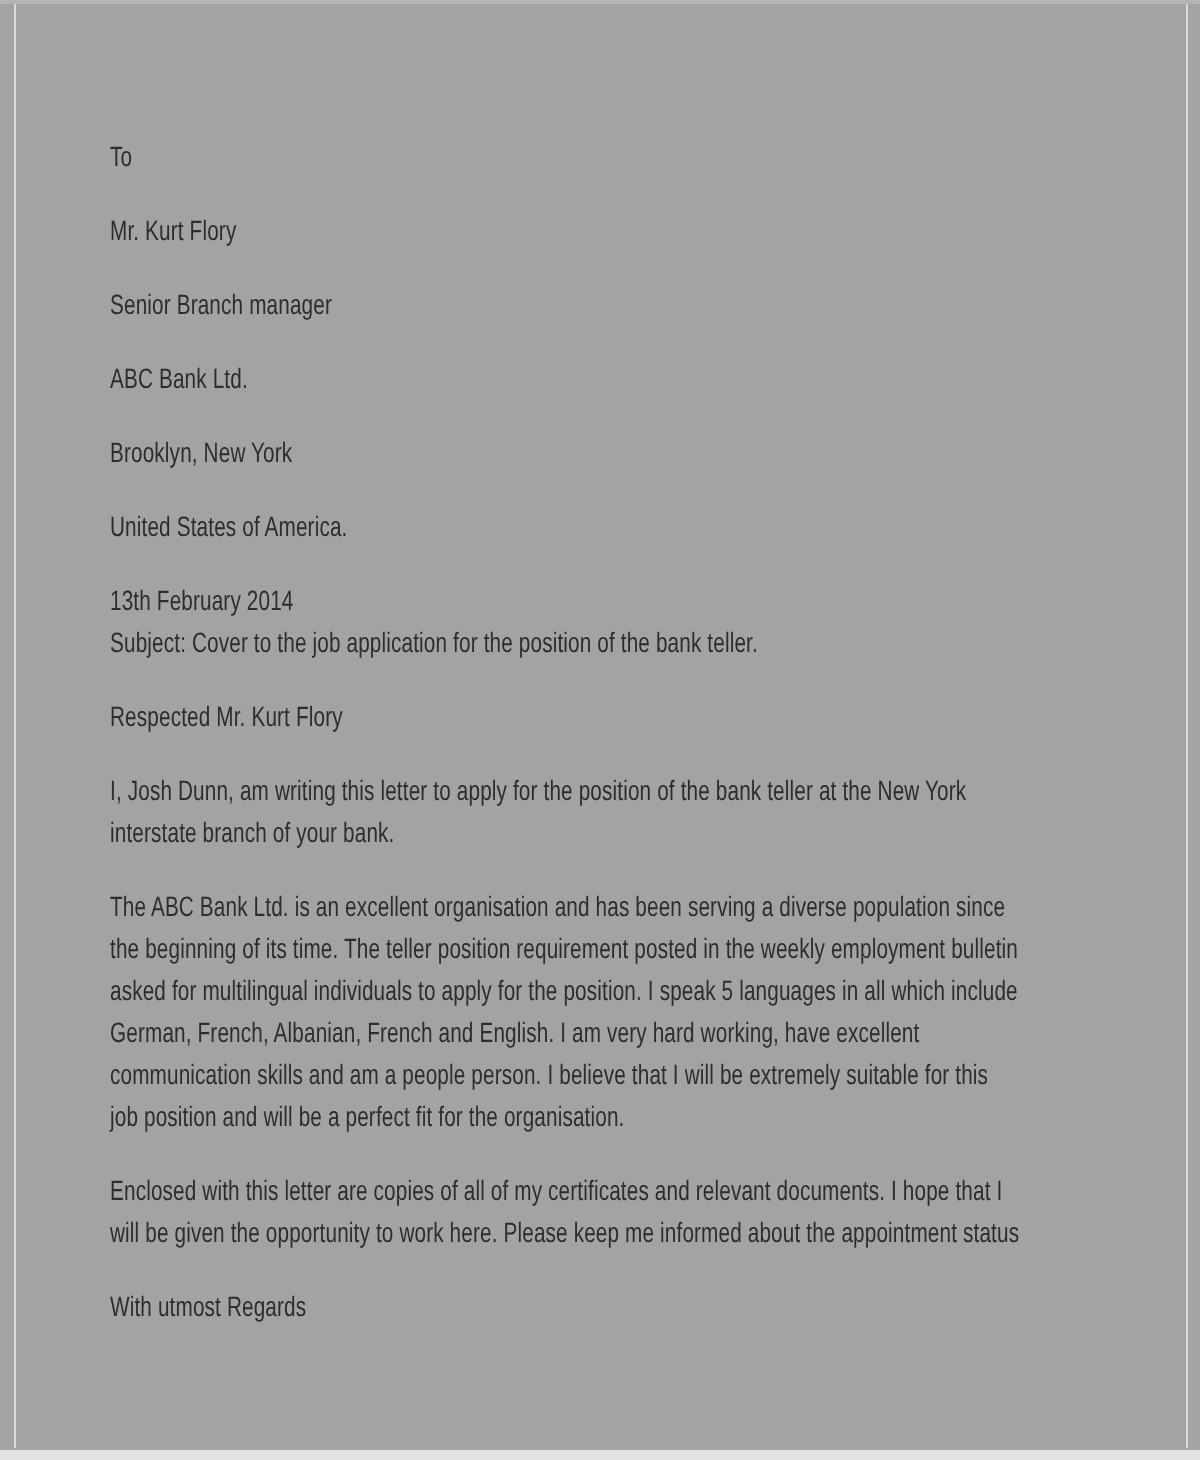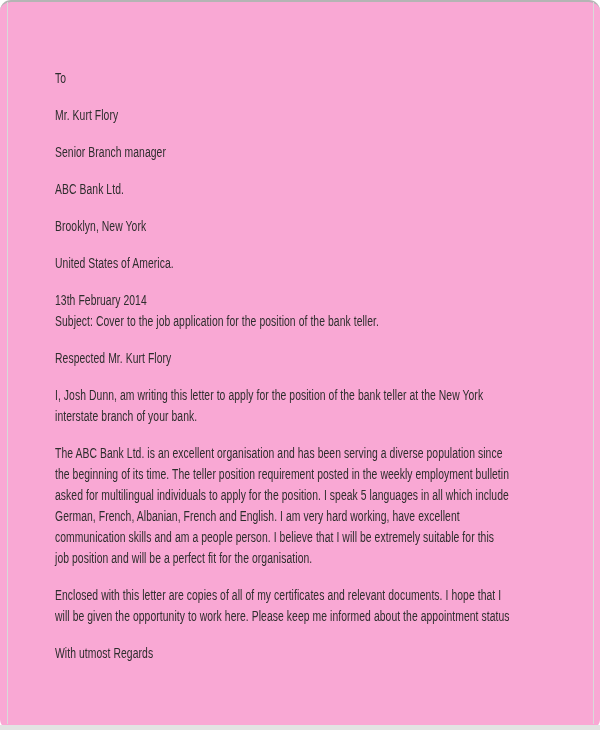--- a/index.html
+++ b/index.html
@@ -7,25 +7,24 @@
     padding: 0;
     width: 600px;
     height: 730px;
     background: #ffffff;
     overflow: hidden;
   }
   .sheet {
     position: relative;
     width: 600px;
     height: 730px;
-    background: #f9a8d4;
+    background: #a3a3a3;
     border-top: 2px solid #b4b4b4;
     box-sizing: border-box;
     font-family: "Liberation Sans", "DejaVu Sans", sans-serif;
-    border-radius: 11px;
   }
   .edge-left {
     position: absolute;
     left: 7px;
     top: 0;
     bottom: 6px;
     width: 1px;
     background: #d9d9d9;
   }
   .edge-right {

